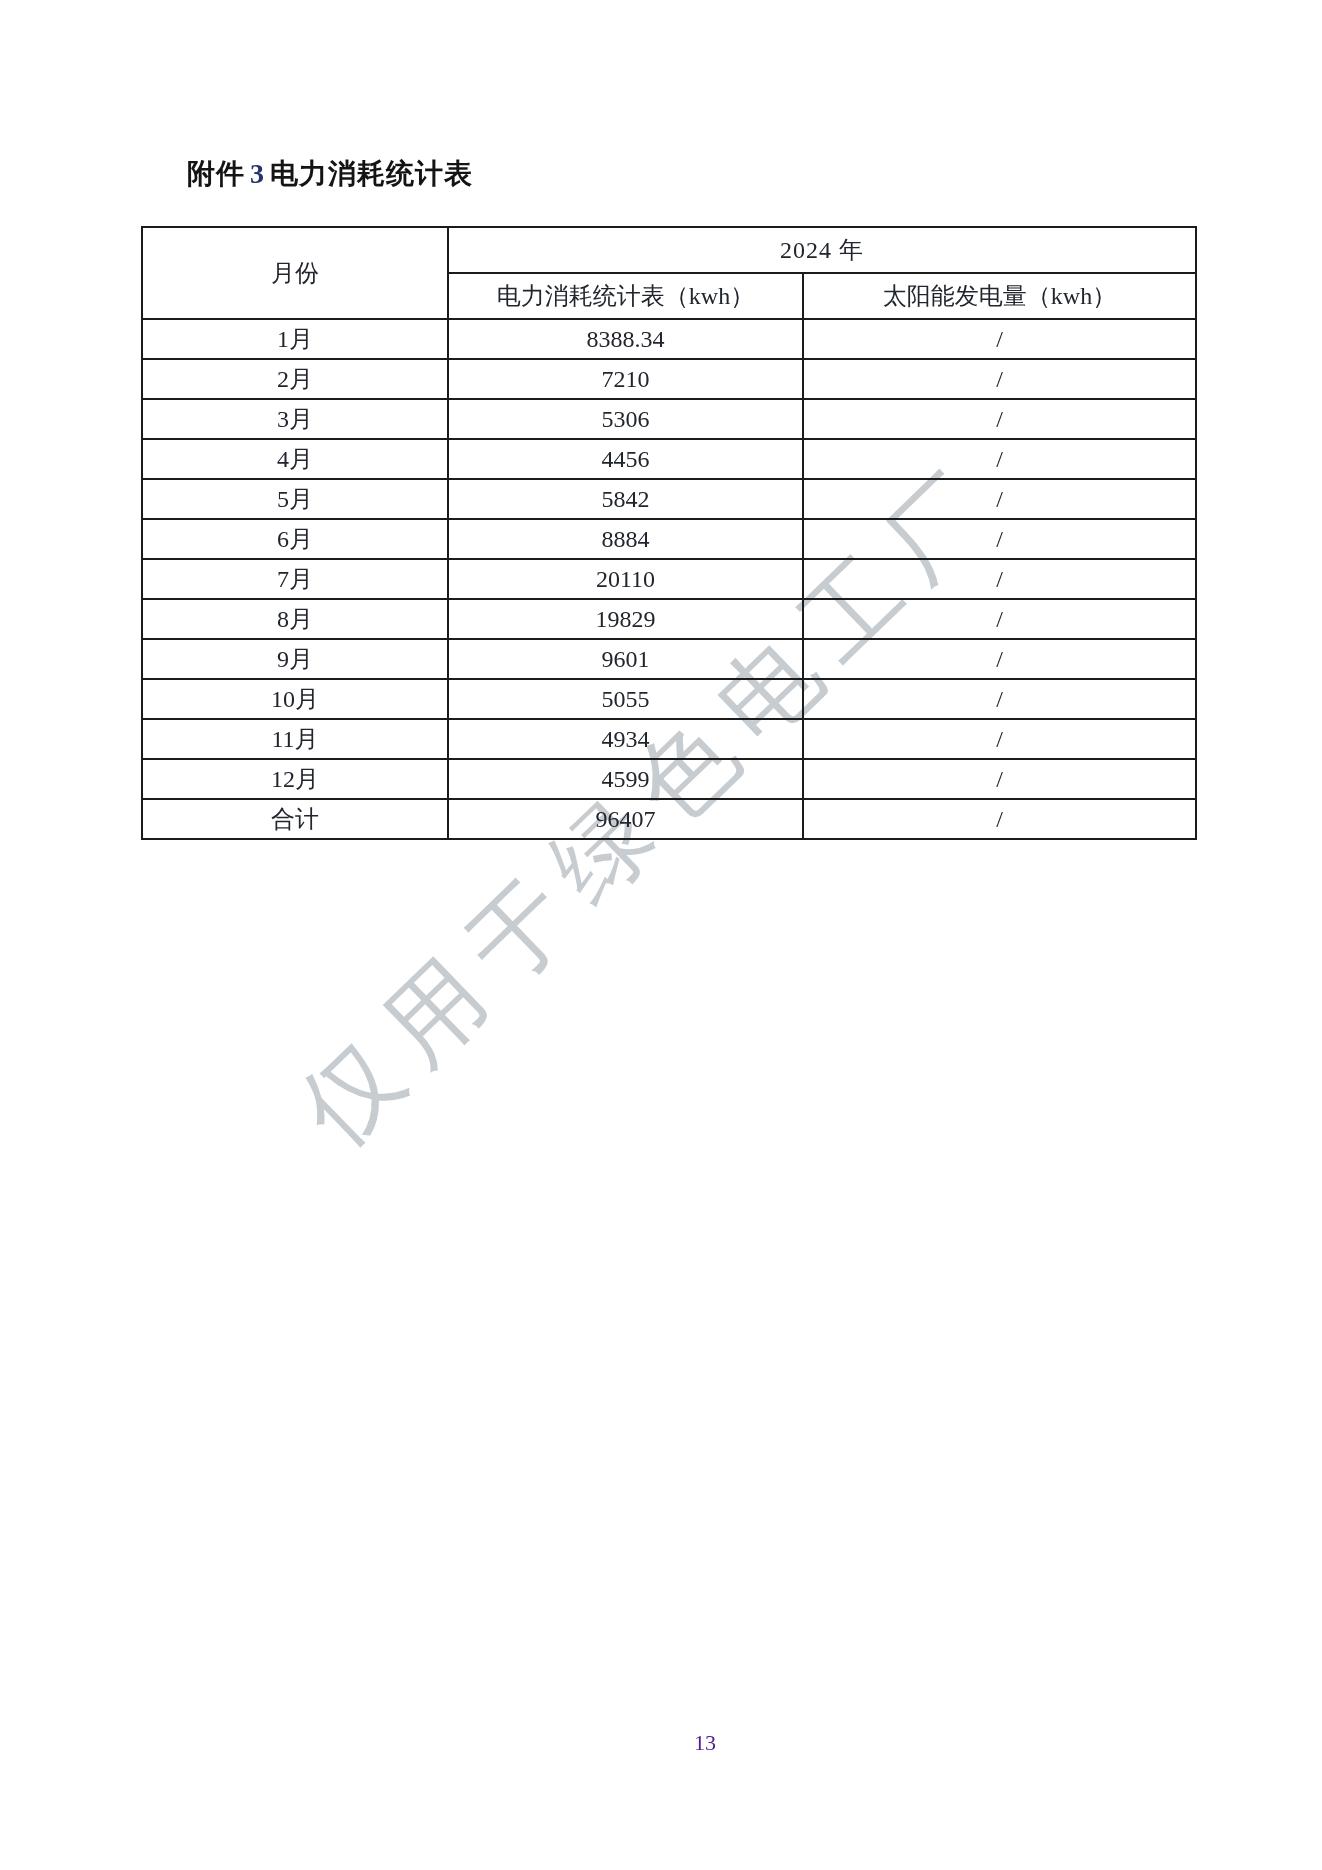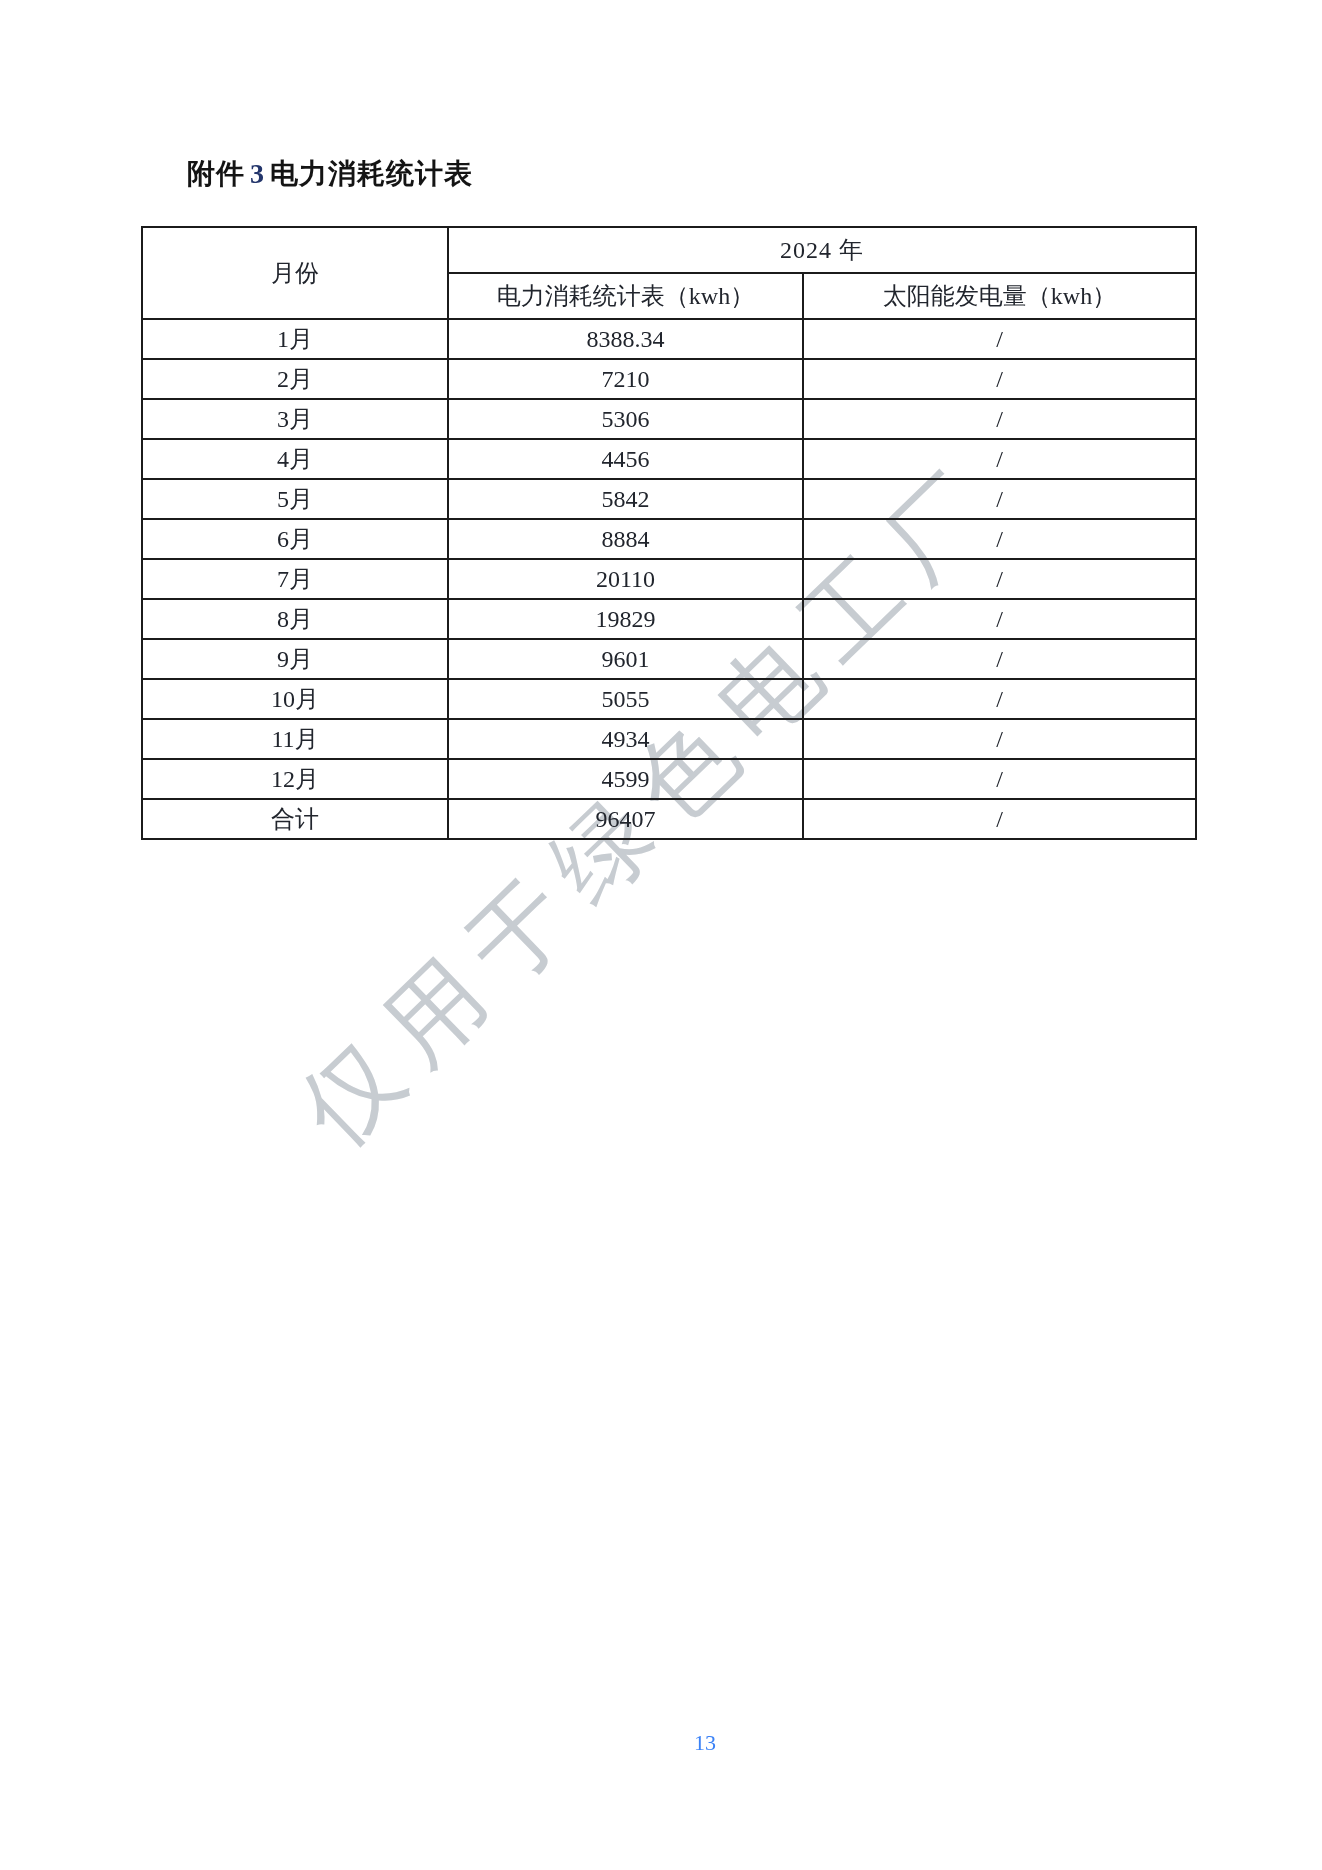--- a/index.html
+++ b/index.html
@@ -42,21 +42,21 @@
     background:transparent;
   }
   table.stats thead tr{height:46px;}
   table.stats tbody tr{height:40px;}
   th.year-cell{font-size:25px;letter-spacing:1px;}
   td.c-num{color:#242e45;margin-left:16px;}
   td.c-slash{color:#8f98a5;font-size:23px;}
 
   .pagenum{
     position:absolute;left:694px;top:1730px;z-index:1;
-    font-size:22px;color:#3b82f6;line-height:1.2;
+    font-size:22px;color:#4c1d95;line-height:1.2;
   }
 </style>
 </head>
 <body>
 
 <div class="page">
 
   <div class="watermark">仅用于绿色电工厂</div>
 
   <h1 class="title"><span>附件</span><span class="num">3</span><span>电力消耗统计表</span></h1>

